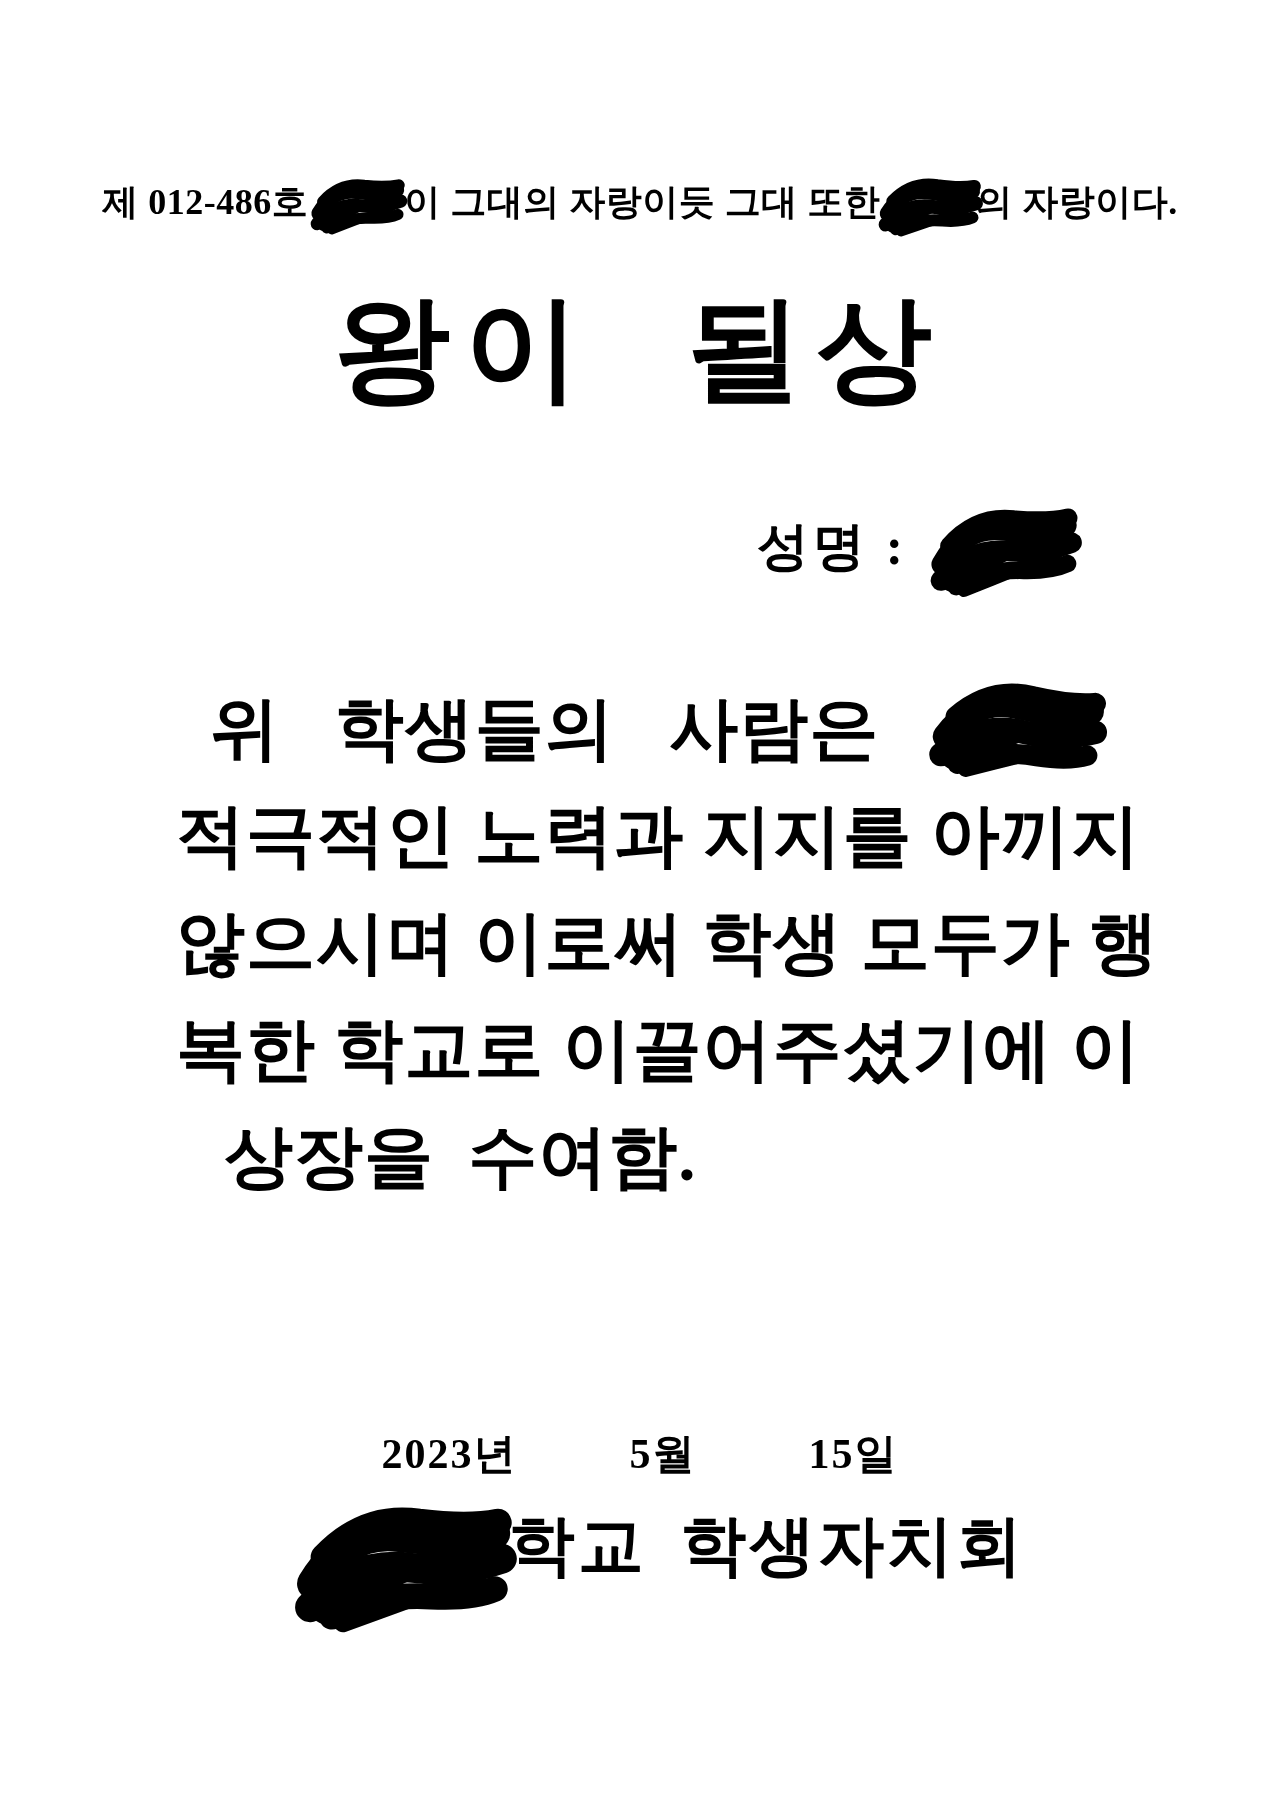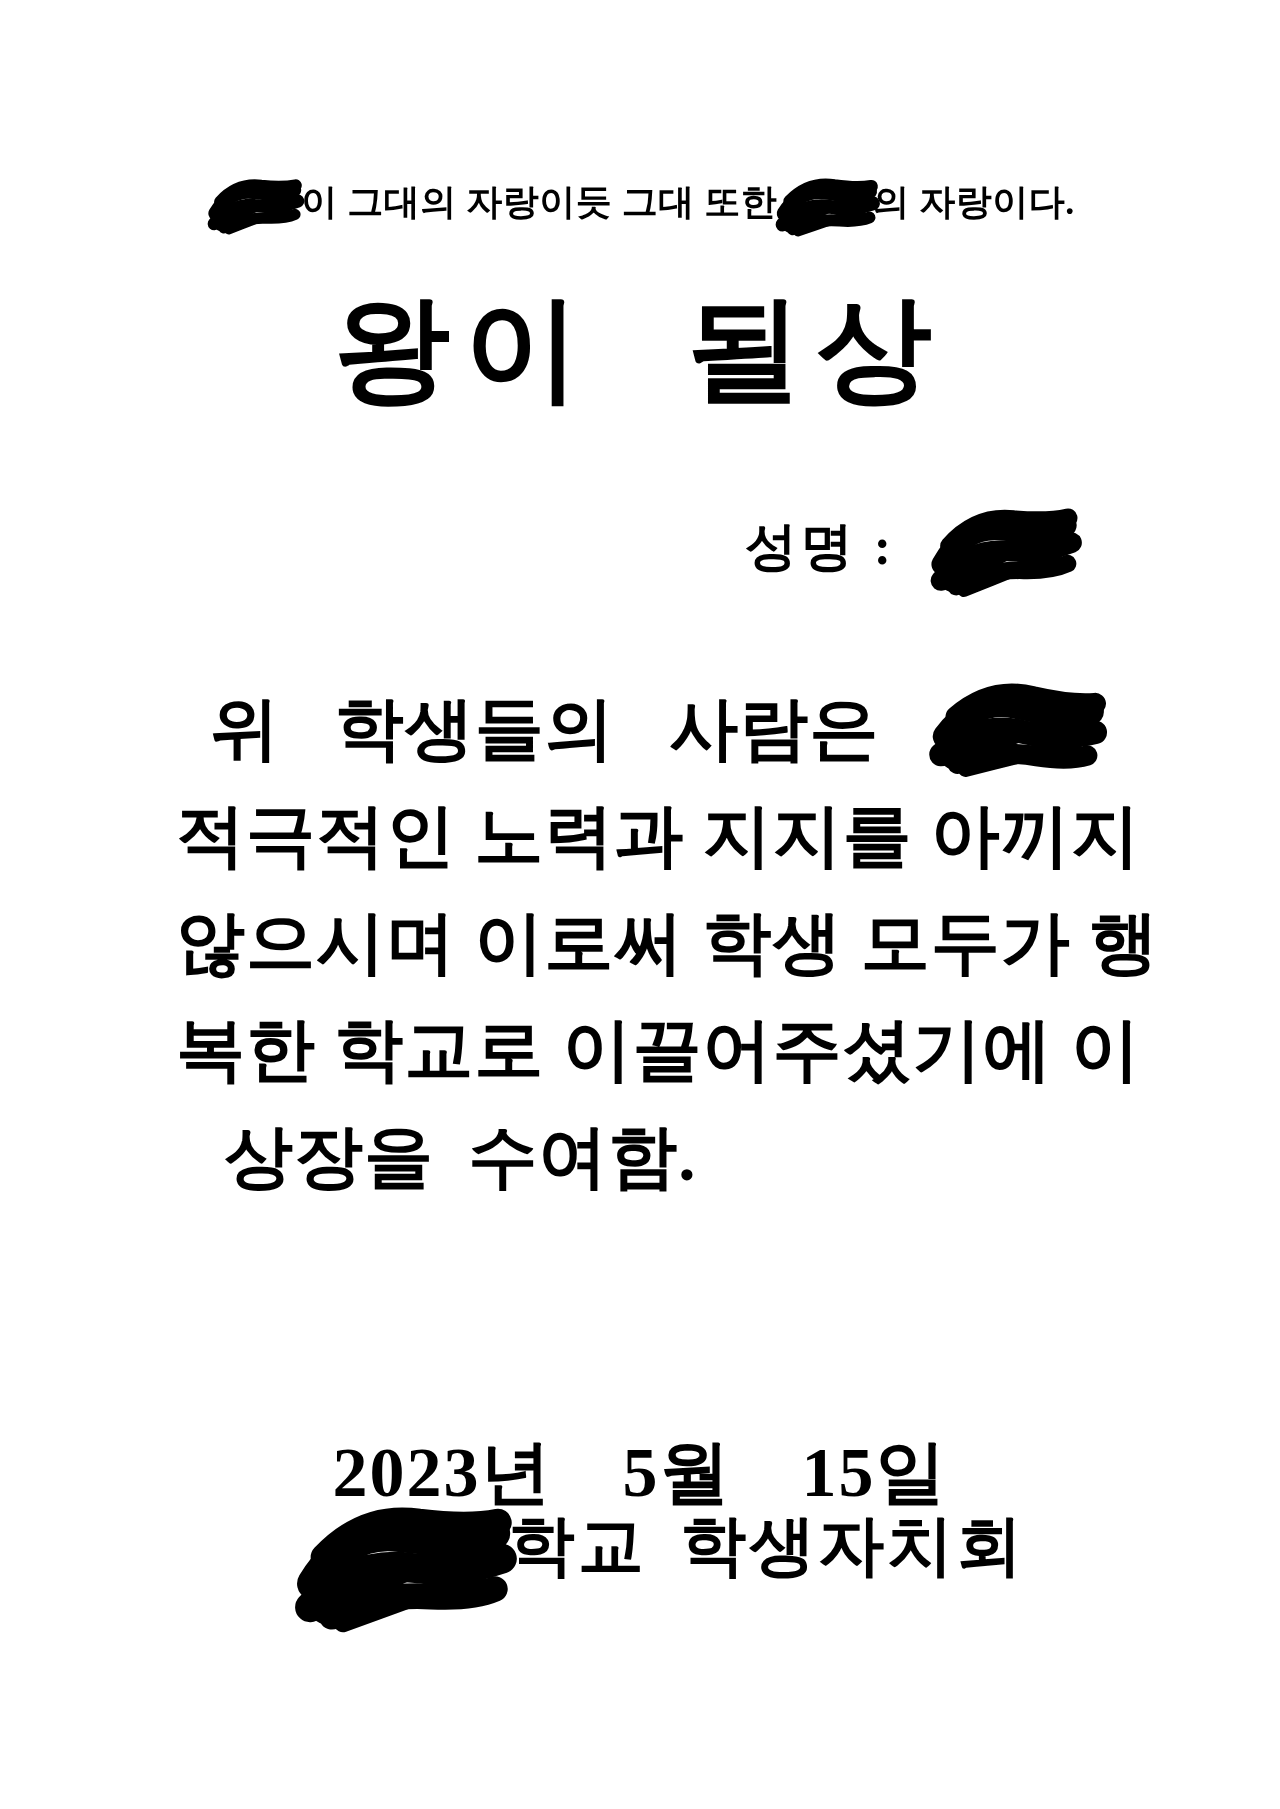--- a/index.html
+++ b/index.html
@@ -33,21 +33,21 @@
     position: absolute;
     top: 283px; left: 0; width: 100%;
     display: flex; justify-content: center; gap: 92px;
     font-size: 116px; letter-spacing: 14px; line-height: 1.15;
   }
 
   
   .name-line {
     position: absolute;
     top: 500px; right: 178px;
-    display: flex; align-items: center; gap: 12px;
+    display: flex; align-items: center; 
     font-size: 52px; letter-spacing: 4px;
   }
   .scribble-name { width: 195px; height: 88px; margin-top: 6px; transform: rotate(-5deg); }
 
   
   .body-block {
     position: absolute;
     top: 676px; left: 176px; width: 920px;
     font-size: 69px; line-height: 107px; letter-spacing: 1px;
   }
@@ -58,22 +58,22 @@
     padding-left: 34px; height: 107px;
   }
   .line1-tail { display: flex; align-items: center; }
   .scribble-body { width: 168px; height: 122px; margin-right: -6px; transform: rotate(3deg); }
   .body-line6 { word-spacing: 16px; margin-left: 48px; }
 
   
   .date-line {
     position: absolute;
     top: 1426px; left: 0; width: 100%;
-    display: flex; justify-content: center; gap: 70px;
-    font-size: 70px; letter-spacing: 2px;
+    display: flex; justify-content: center; gap: 112px;
+    font-size: 42px; letter-spacing: 2px;
   }
 
   
   .signature-line {
     position: absolute;
     top: 1496px; left: 0; width: 100%;
     display: flex; justify-content: center; align-items: flex-start;
     font-size: 66px; letter-spacing: 3px; padding-left: 20px;
   }
   .scribble-sign { width: 218px; height: 128px; margin: 6px -4px 0 0; transform: rotate(-3deg); }
@@ -91,20 +91,21 @@
       <path d="M30 104 Q74 84 124 90 Q162 94 184 86" stroke-width="24"></path>
       <path d="M22 100 Q92 66 182 34" stroke-width="20"></path>
       <path d="M40 110 Q100 92 170 70" stroke-width="18"></path>
     </g>
   </defs>
 </svg>
 
 <div class="page">
 
   <div class="header-line">
+    <span>제 012-486호</span>
     <svg class="scribble scribble-header-1" viewBox="0 0 200 120">
         <use href="#scribble-shape"></use>
       </svg>
     <span>이 그대의 자랑이듯 그대 또한</span>
     <svg class="scribble scribble-header-2" viewBox="0 0 200 120">
         <use href="#scribble-shape"></use>
       </svg>
     <span>의 자랑이다.</span>
   </div>
 

